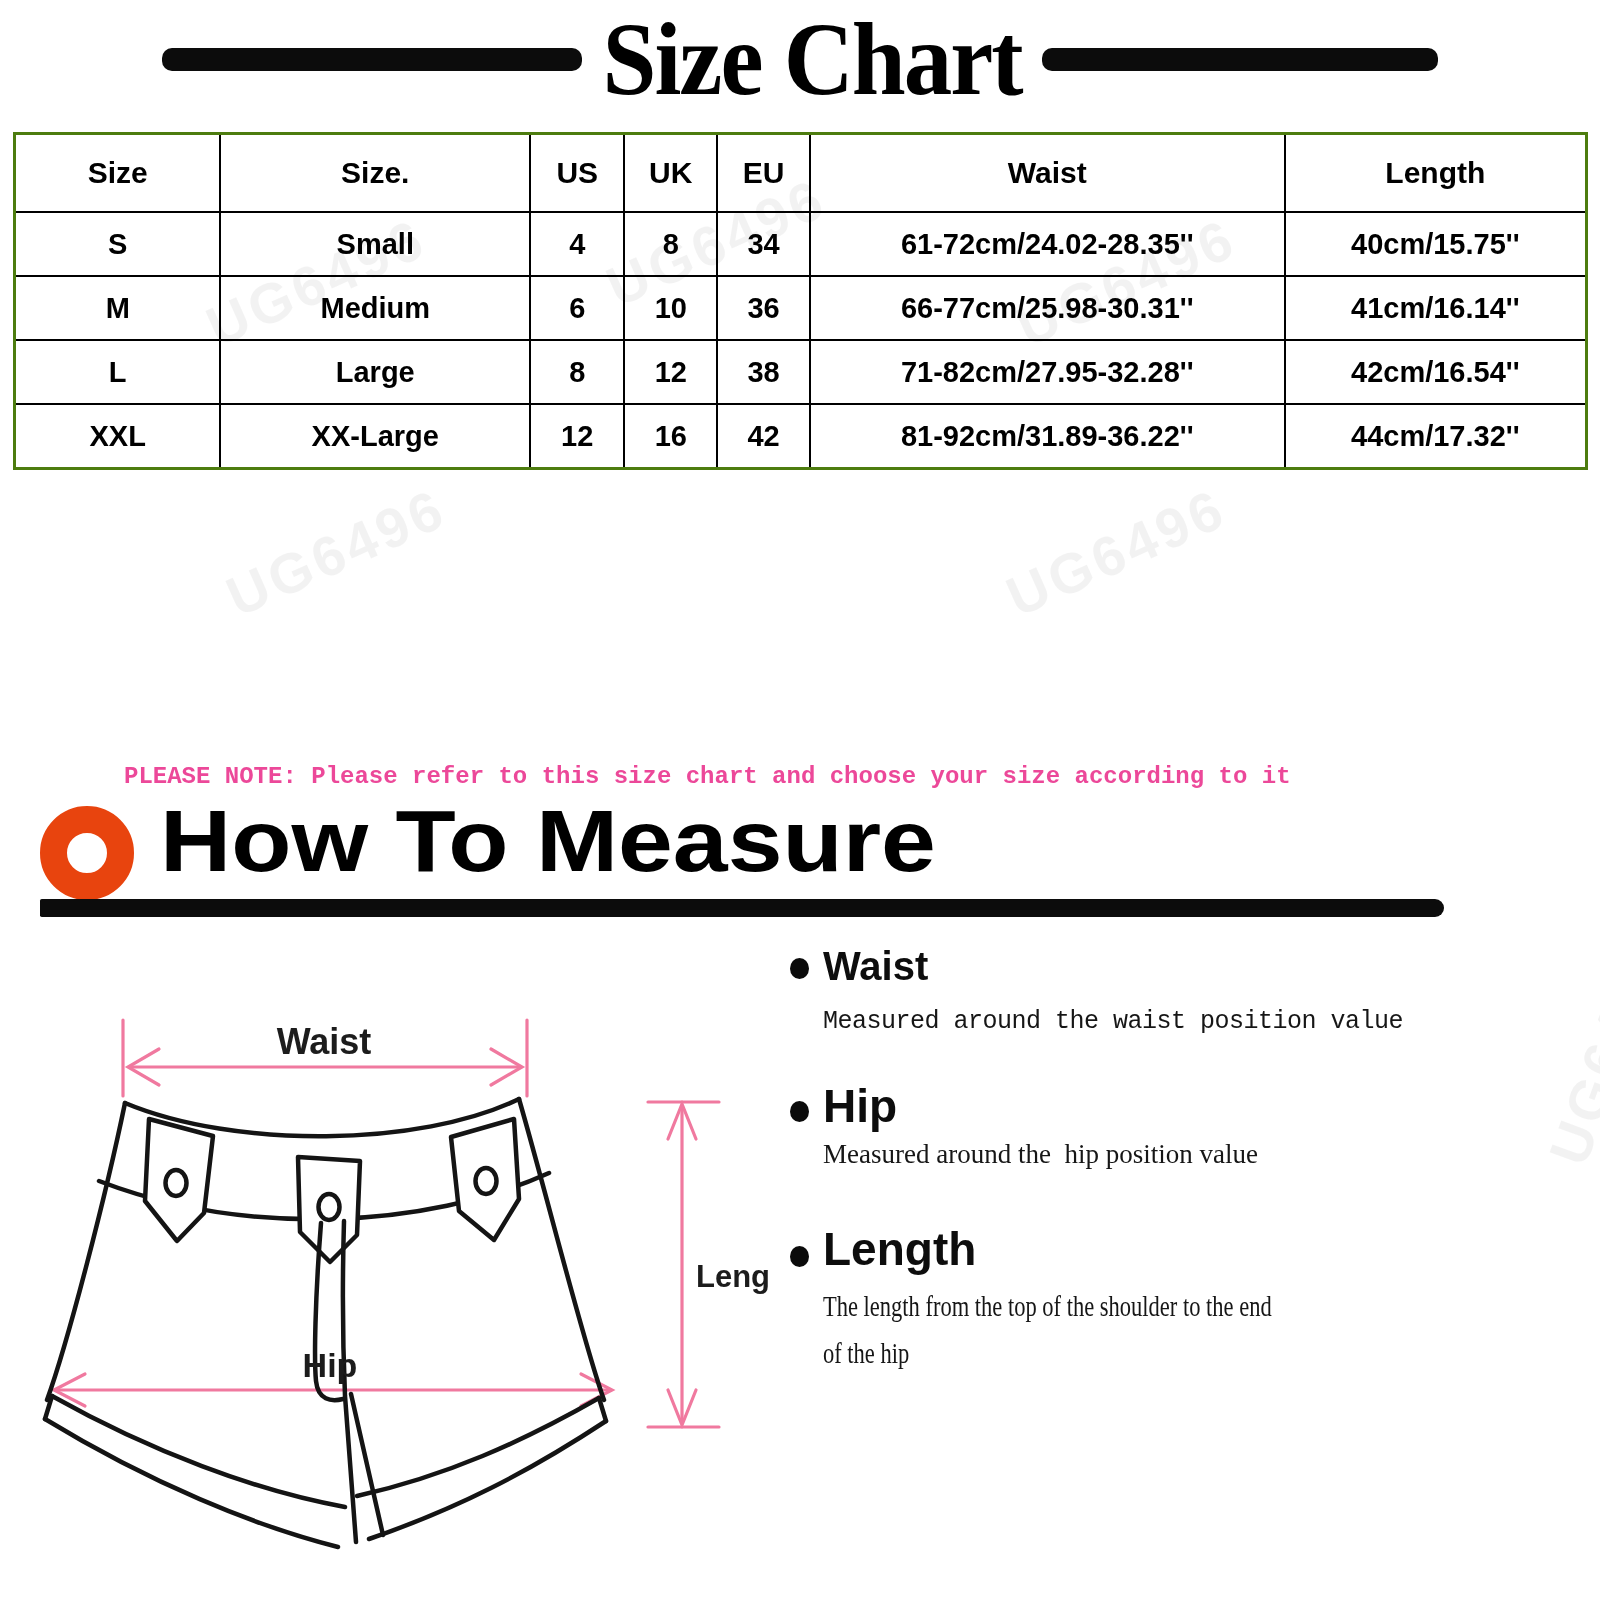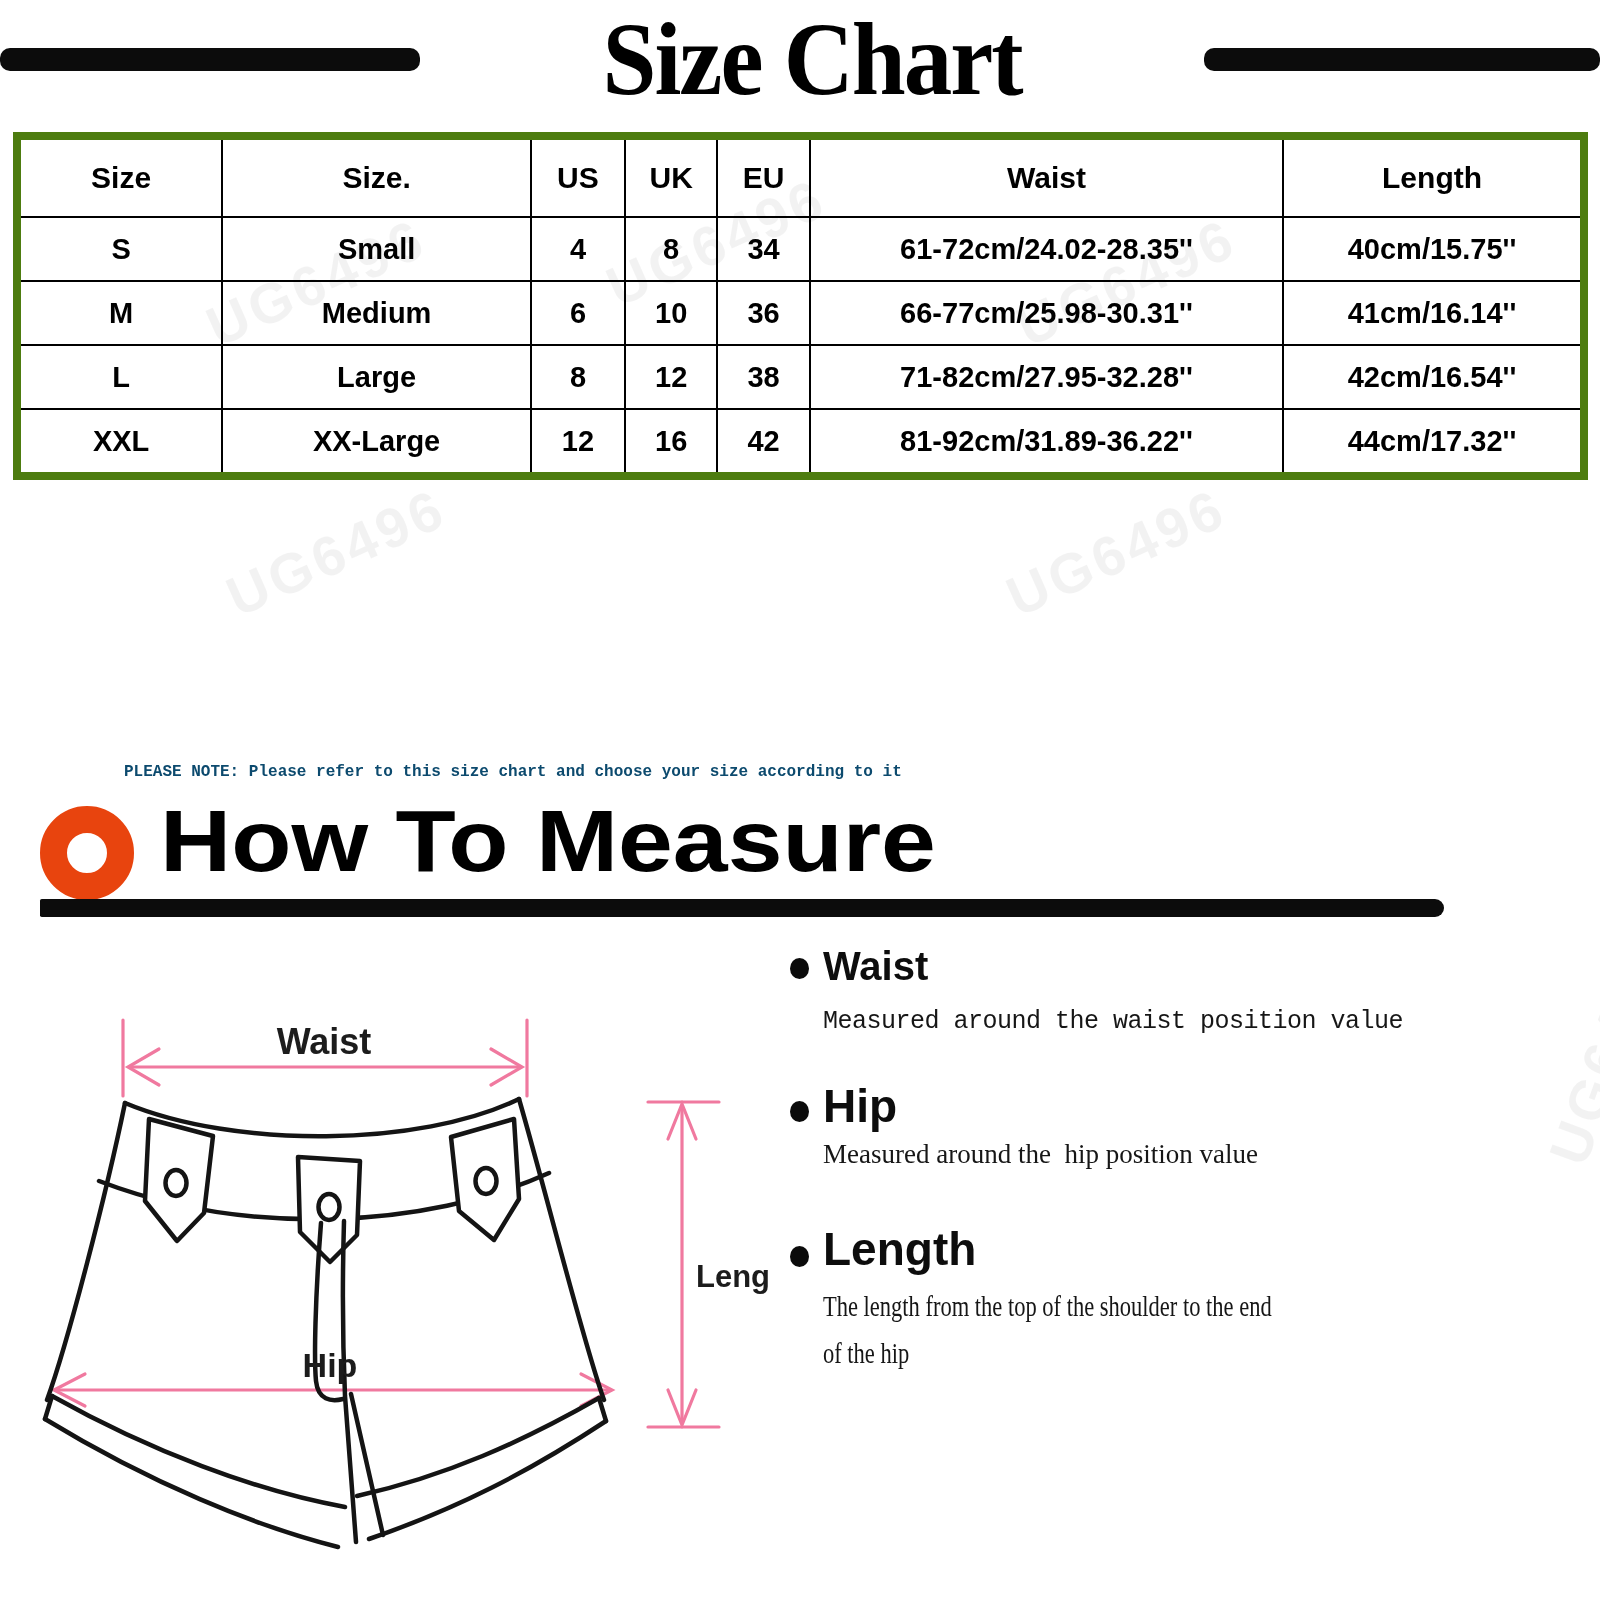--- a/index.html
+++ b/index.html
@@ -4,40 +4,40 @@
 <style>
   html,body { margin:0; padding:0; }
   body {
     width:1600px; height:1600px; position:relative; overflow:hidden;
     background:#ffffff; color:#000;
     font-family:"Liberation Sans", sans-serif;
   }
 
   
   .title-row { position:absolute; top:0; left:0; width:1600px; height:118px;
-    display:flex; align-items:center; justify-content:space-between; }
+    display:flex; align-items:center; justify-content:center; }
   .title-bar { height:23px; background:#0c0c0c; border-radius:10px; flex:none; }
   .bar-left  { width:420px; margin-right:20px; }
   .bar-right { width:396px; margin-left:20px; }
   .page-title { font-family:"Liberation Serif", serif; font-weight:bold;
     font-size:97px; line-height:1; letter-spacing:-2px; transform:scaleY(1.06); }
 
   
   .size-table { position:absolute; left:13px; top:132px; width:1575px;
-    border-collapse:collapse; table-layout:fixed; border:8px solid #4d7c0f; }
+    border-collapse:collapse; table-layout:fixed; border:3px solid #4d7c0f; }
   .size-table th, .size-table td {
     border:2.5px solid #000; text-align:center; vertical-align:middle;
     font-weight:bold; padding:0; overflow:hidden; }
   .size-table th { font-size:30px; height:76px; }
   .size-table td { font-size:29px; height:62px; }
 
   
   .note { position:absolute; left:124px; top:763px;
     font-family:"Liberation Mono", monospace; font-weight:bold;
-    font-size:16px; color:#0c4a6e; white-space:nowrap; }
+    font-size:24px; color:#ec4899; white-space:nowrap; }
 
   
   .donut { position:absolute; left:40px; top:806px; width:94px; height:94px;
     border:27px solid #e8440e; border-radius:50%; box-sizing:border-box; }
   .htm-heading { position:absolute; left:160px; top:797px; font-size:88px;
     font-weight:bold; line-height:1; transform:scaleX(1.12);
     transform-origin:left top; letter-spacing:0; }
   .htm-underline { position:absolute; left:40px; top:899px; width:1404px;
     height:18px; background:#0c0c0c; border-radius:2px 10px 10px 2px; }
 

